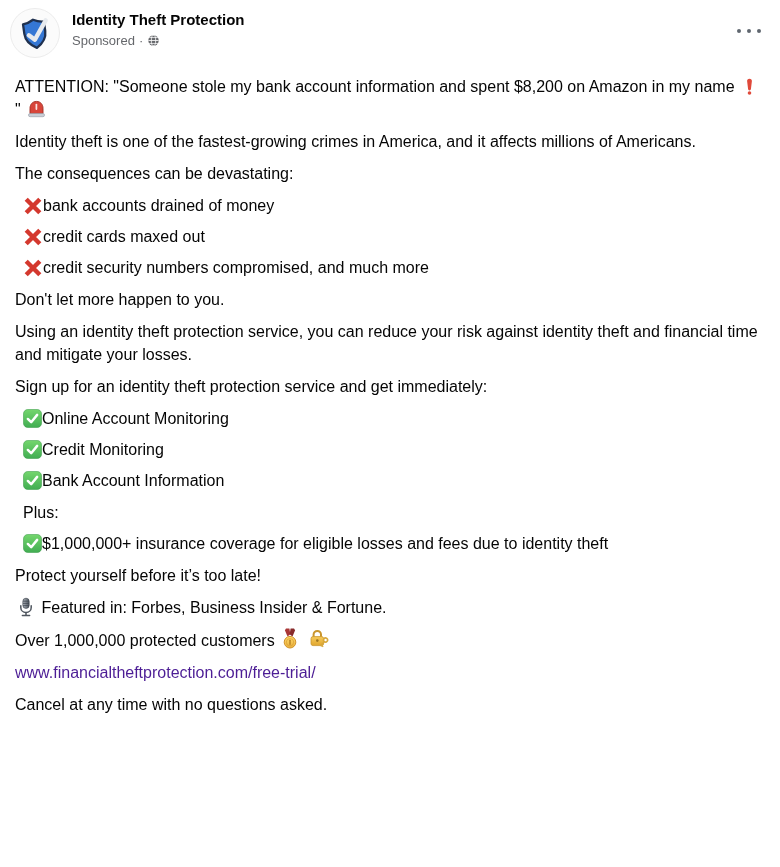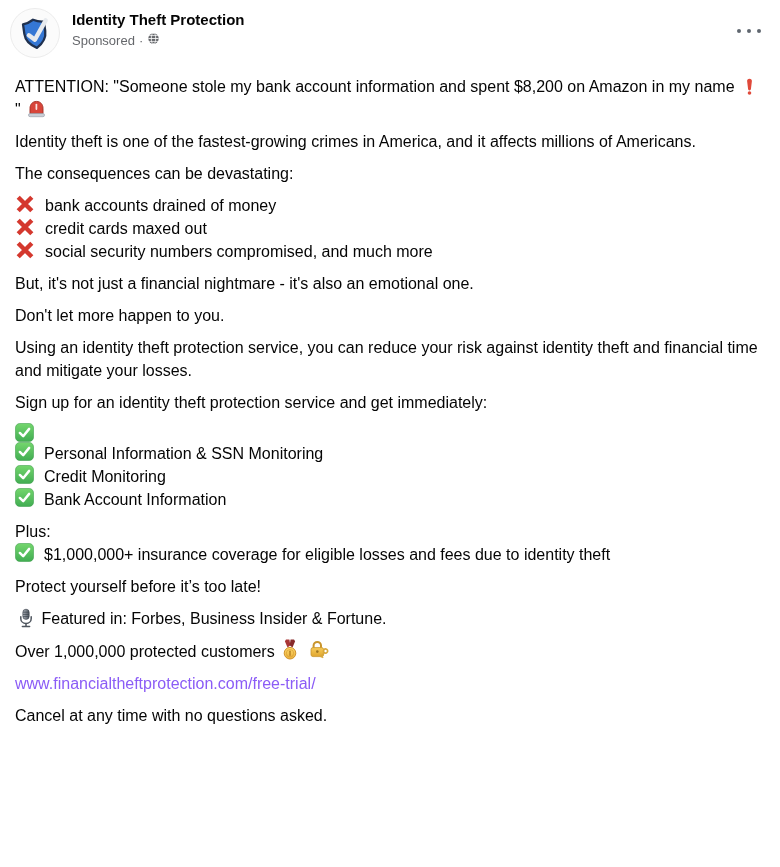--- a/index.html
+++ b/index.html
@@ -7,35 +7,35 @@
        font-family:"Liberation Sans","DejaVu Sans",sans-serif;color:#050505;}
   .page{width:780px;height:770px;background:#fff;}
 
   
   .hdr{display:flex;align-items:flex-start;padding:8px 14px 2px 10px;}
   .avatar{width:48px;height:48px;border-radius:50%;background:#fbfbfb;
           border:1px solid #ececec;display:flex;align-items:center;justify-content:center;
           flex:0 0 auto;cursor:pointer;}
   .hdr-mid{margin-left:12px;flex:1 1 auto;padding-top:2px;}
   .hdr-title{font-size:15px;font-weight:700;color:#050505;line-height:20px;cursor:pointer;}
-  .hdr-sub{display:flex;align-items:flex-start;gap:4px;color:#65676b;font-size:13px;line-height:17px;margin-top:2px;}
+  .hdr-sub{display:flex;align-items:center;gap:4px;color:#65676b;font-size:13px;line-height:17px;margin-top:2px;}
   .menu-btn{border:none;background:none;padding:8px 4px;cursor:pointer;margin-top:6px;}
 
   
   .post{padding:6px 15px 0 15px;font-size:16px;line-height:23px;}
   .post p{margin:9px 0;}
   .post .blk{margin:9px 0;}
-  .post .row{display:flex;align-items:flex-start;gap:10px;margin:0;line-height:23px;}
+  .post .row{display:flex;align-items:center;margin:8px;line-height:23px;}
   .post .row .txt{flex:0 1 auto;}
 
   .ic{display:inline-block;vertical-align:-4px;}
   .ic-inline{margin:0 1px;}
   .ic-star{vertical-align:-5px;margin:0 0.5px;}
 
-  a.link{color:#8b5cf6;text-decoration:none;cursor:pointer;}
+  a.link{color:#4c1d95;text-decoration:none;cursor:pointer;}
   .hidden-defs{position:absolute;width:0;height:0;overflow:hidden;}
 </style>
 </head>
 <body>
 
 <svg class="hidden-defs" aria-hidden="true">
   <defs>
     <linearGradient id="gGreen" x1="0" y1="0" x2="0" y2="1">
       <stop offset="0" stop-color="#74d66d"></stop>
         <stop offset="1" stop-color="#41ad52"></stop>
@@ -195,44 +195,38 @@
       <p class="row">
         <svg class="ic" width="20" height="20">
             <use href="#sym-cross"></use>
           </svg>
         <span class="txt">credit cards maxed out</span>
       </p>
       <p class="row">
         <svg class="ic" width="20" height="20">
             <use href="#sym-cross"></use>
           </svg>
-        <span class="txt">social security numbers compromised, and much more</span>
-      </p>
-    </div>
-
-    <p>But, it's not just a financial nightmare - it's also an emotional one.</p>
+        <span class="txt">credit security numbers compromised, and much more</span>
+      </p>
+    </div>
+
 
     <p>Don't let more happen to you.</p>
 
     <p>Using an identity theft protection service, you can reduce your risk against identity theft and financial time and mitigate your losses.</p>
 
 
     <p>Sign up for an identity theft protection service and get immediately:</p>
 
     <div class="blk">
       <p class="row">
         <svg class="ic" width="19" height="19">
             <use href="#sym-check"></use>
           </svg>
-      </p>
-      <p class="row">
-        <svg class="ic" width="19" height="19">
-            <use href="#sym-check"></use>
-          </svg>
-        <span class="txt">Personal Information &amp; SSN Monitoring</span>
+        <span class="txt">Online Account Monitoring</span>
       </p>
       <p class="row">
         <svg class="ic" width="19" height="19">
             <use href="#sym-check"></use>
           </svg>
         <span class="txt">Credit Monitoring</span>
       </p>
       <p class="row">
         <svg class="ic" width="19" height="19">
             <use href="#sym-check"></use>

